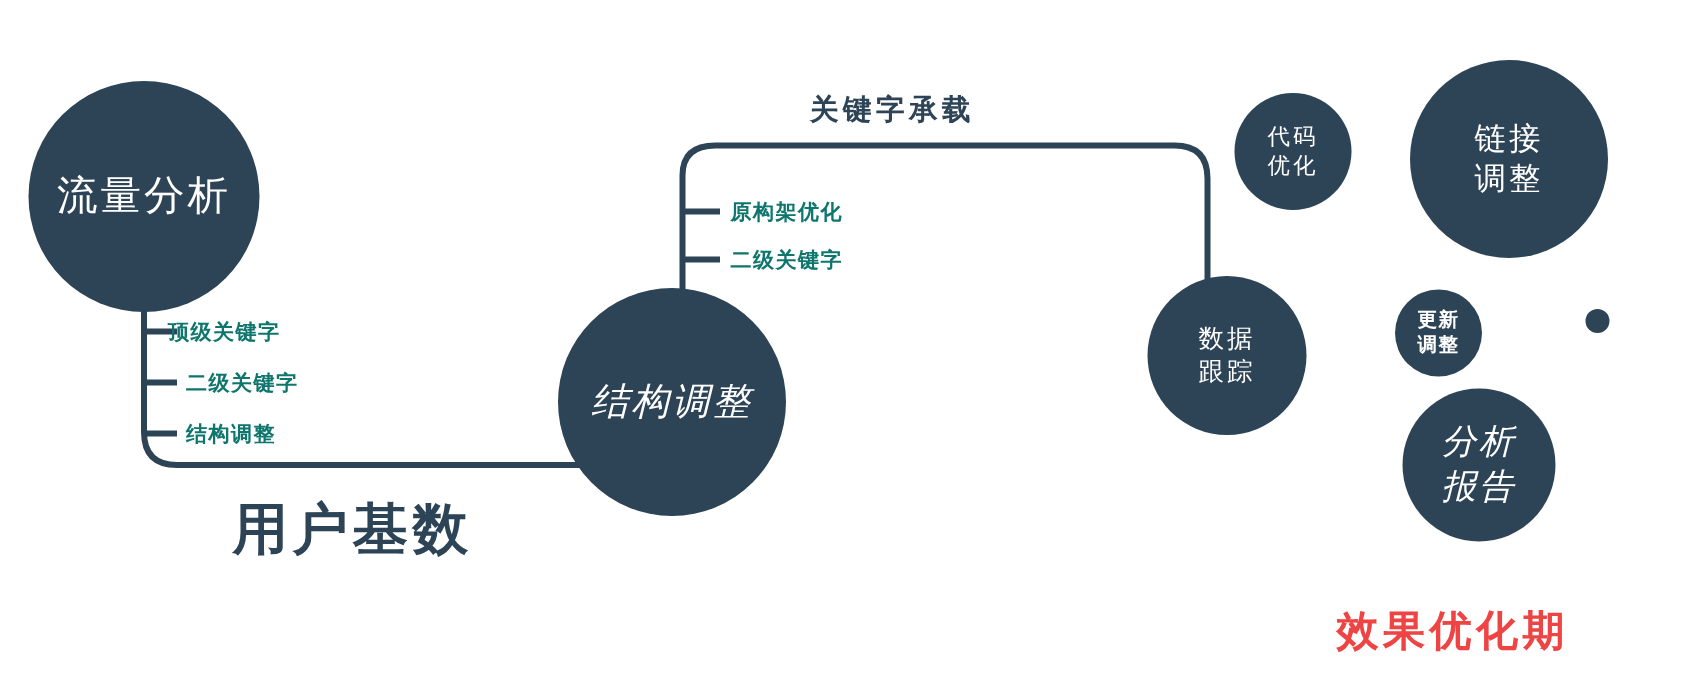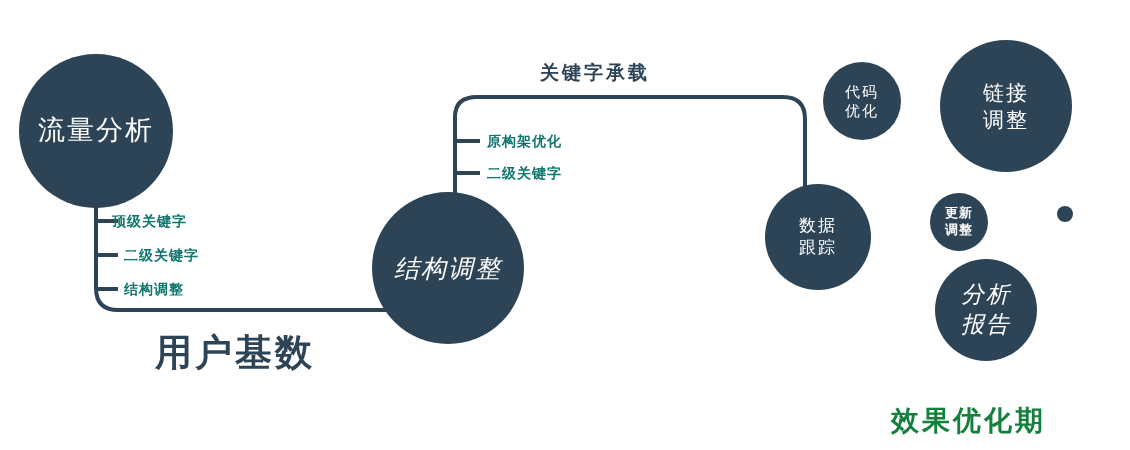--- a/index.html
+++ b/index.html
@@ -53,21 +53,21 @@
     font-weight: 600;
     letter-spacing: 3px;
     white-space: nowrap;
   }
   .label-keyword-carry { left: 540px; top: 60px;  font-size: 19px; }
   .label-user-base     { left: 155px; top: 328px; font-size: 37px; }
   .caption {
     position: absolute;
     left: 891px; top: 402px;
     font-size: 28px;
-    color: #15803d;
+    color: #ef4444;
     font-weight: 600;
     letter-spacing: 3px;
     white-space: nowrap;
   }
   .branch-label {
     position: absolute;
     color: #0f766e;
     font-size: 14px;
     font-weight: 600;
     letter-spacing: 1px;

